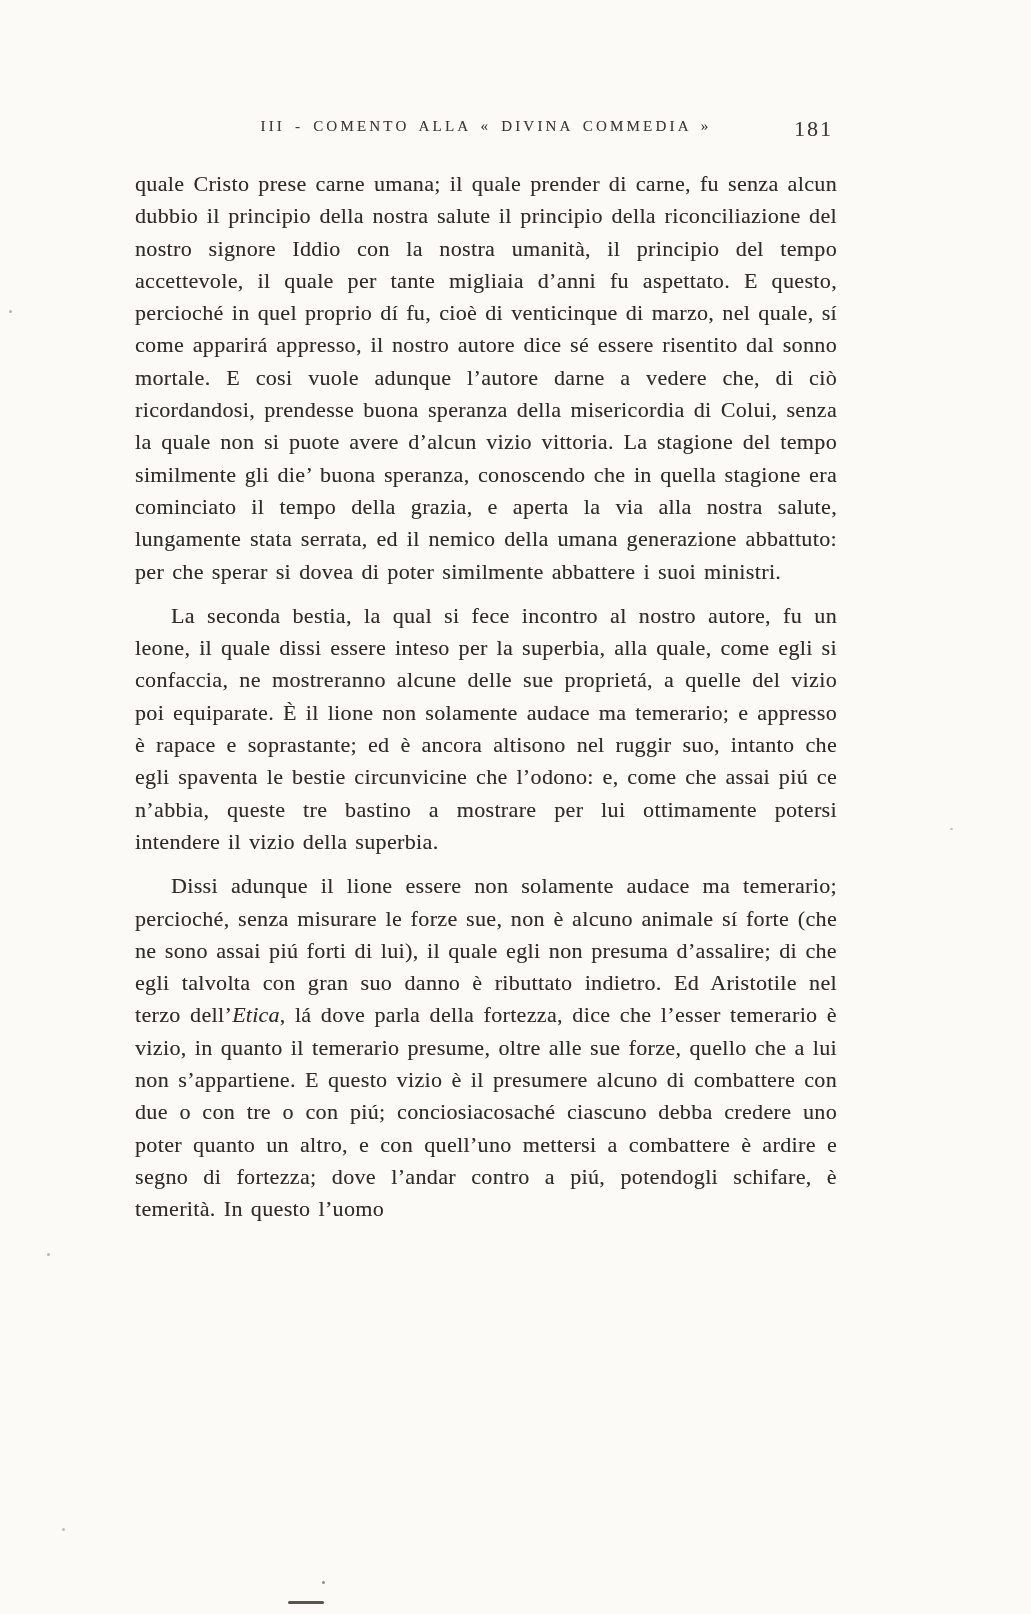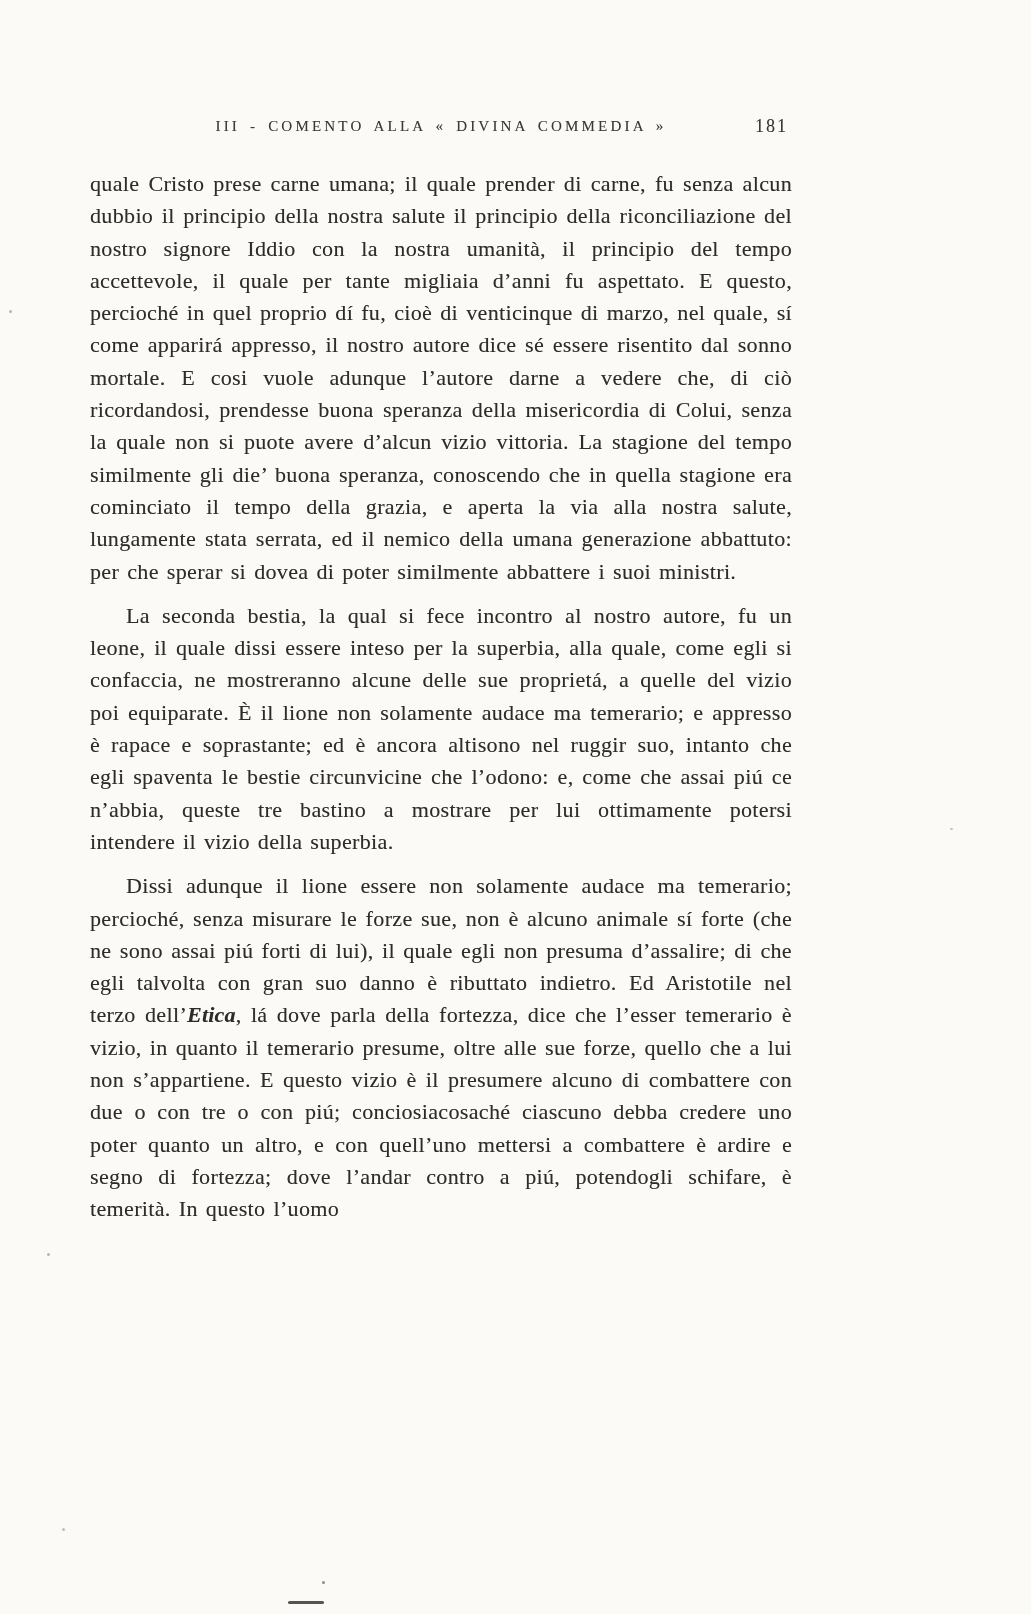--- a/index.html
+++ b/index.html
@@ -20,41 +20,42 @@
     overflow: hidden;
     font-family: "Liberation Serif", "DejaVu Serif", serif;
     color: var(--ink);
   }
   .page {
     position: relative;
     width: 1031px;
     height: 1614px;
     padding-top: 118px;
     background: var(--paper);
+    padding-left: 45px;
   }
   .running-header {
     position: relative;
     width: 726px;
     margin-left: 78px;
     height: 24px;
   }
   .header-title {
     display: block;
     text-align: center;
     font-size: 15px;
     letter-spacing: 3.2px;
     word-spacing: 3px;
     color: var(--header-ink);
     text-shadow: 0.2px 0.2px 0 rgba(44,40,34,0.30);
   }
   .page-number {
     position: absolute;
     top: -2px;
     right: 16px;
-    font-size: 18px;
+    font-size: 22px;
     letter-spacing: 2px;
     color: var(--header-ink);
     text-shadow: 0.2px 0.2px 0 rgba(44,40,34,0.30);
   }
   .text-block {
     width: 726px;
     margin-left: 78px;
     margin-top: 26px;
     font-size: 22px;
     line-height: 32.3px;
@@ -66,21 +67,20 @@
   .text-block p {
     margin: 12px;
     padding: 0;
   }
   .text-block p.indent {
     text-indent: 36px;
   }
   .text-block em {
     font-style: italic;
     letter-spacing: 0.2px;
-    font-weight: bold;
   }
   
   .artifact {
     position: absolute;
     background: #3a372f;
   }
   .artifact-bottom-line {
     left: 288px;
     top: 1601px;
     width: 36px;

